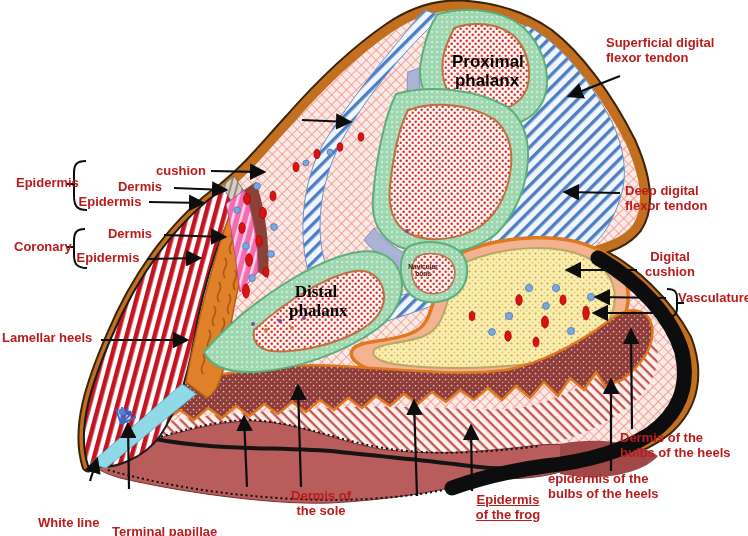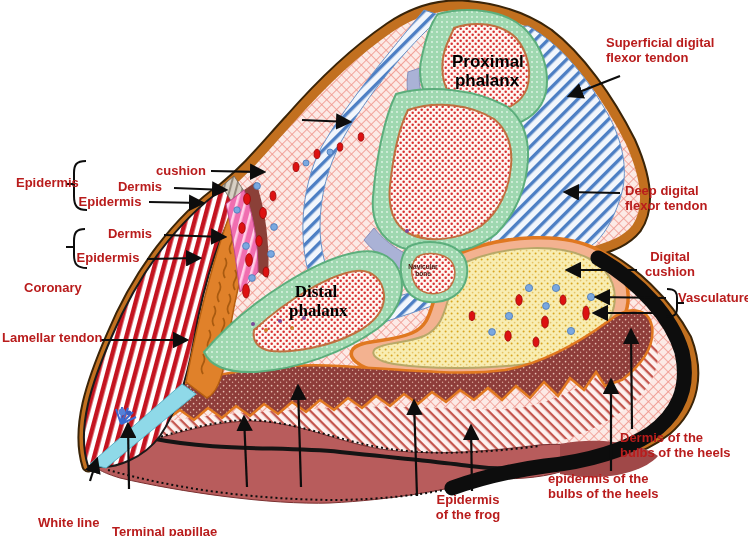--- a/index.html
+++ b/index.html
@@ -221,26 +221,27 @@
     <path d="M620,76 L569,96" marker-end="url(#ah)"></path>
     <path d="M620,193 L565,192" marker-end="url(#ah)"></path>
   </g>
 </svg>
 
 <div class="lbl rgt nw" style="left:155px;top:164px;width:52px;">cushion</div>
 <div class="lbl nw" style="left:16px;top:176px;">Epidermis</div>
 <div class="lbl rgt nw" style="left:110px;top:180px;width:60px;">Dermis</div>
 <div class="lbl rgt nw" style="left:75px;top:195px;width:70px;">Epidermis</div>
 <div class="lbl rgt nw" style="left:100px;top:227px;width:60px;">Dermis</div>
-<div class="lbl nw" style="left:24px;top:240px;margin-top:41px;">Coronary</div>
+<div class="lbl nw" style="left:14px;top:240px;">Coronary</div>
 <div class="lbl rgt nw" style="left:73px;top:251px;width:70px;">Epidermis</div>
-<div class="lbl nw" style="left:2px;top:331px;">Lamellar tendon</div>
+<div class="lbl nw" style="left:2px;top:331px;">Lamellar heels</div>
 <div class="lbl nw" style="left:38px;top:483px;margin-top:33px;">White line</div>
 <div class="lbl nw" style="left:112px;top:478px;margin-top:47px;">Terminal papillae</div>
-<div class="lbl ctr" style="left:432px;top:493px;width:72px;">Epidermis of the frog</div>
+<div class="lbl ctr" style="left:290px;top:489px;width:62px;">Dermis of the sole</div>
+<div class="lbl ctr" style="left:472px;top:493px;width:72px;text-decoration:underline;">Epidermis of the frog</div>
 <div class="lbl" style="left:548px;top:472px;width:120px;">epidermis of the bulbs of the heels</div>
 <div class="lbl" style="left:620px;top:431px;width:120px;">Dermis of the bulbs of the heels</div>
 <div class="lbl ctr" style="left:638px;top:250px;width:64px;">Digital cushion</div>
 <div class="lbl nw" style="left:678px;top:291px;">Vasculature</div>
 <div class="lbl" style="left:625px;top:184px;width:95px;">Deep digital flexor tendon</div>
 <div class="lbl" style="left:606px;top:36px;width:115px;">Superficial digital flexor tendon</div>
 <div class="lbl ctr bone-lbl" style="left:452px;top:52px;width:70px;">Proximal phalanx</div>
 <div class="lbl ctr bone-lbl" style="left:289px;top:282px;width:54px;font-family:Liberation Serif, serif;">Distal phalanx</div>
 <div class="lbl ctr nav-lbl" style="left:406px;top:264px;width:34px;">Navicular bone</div>
 

